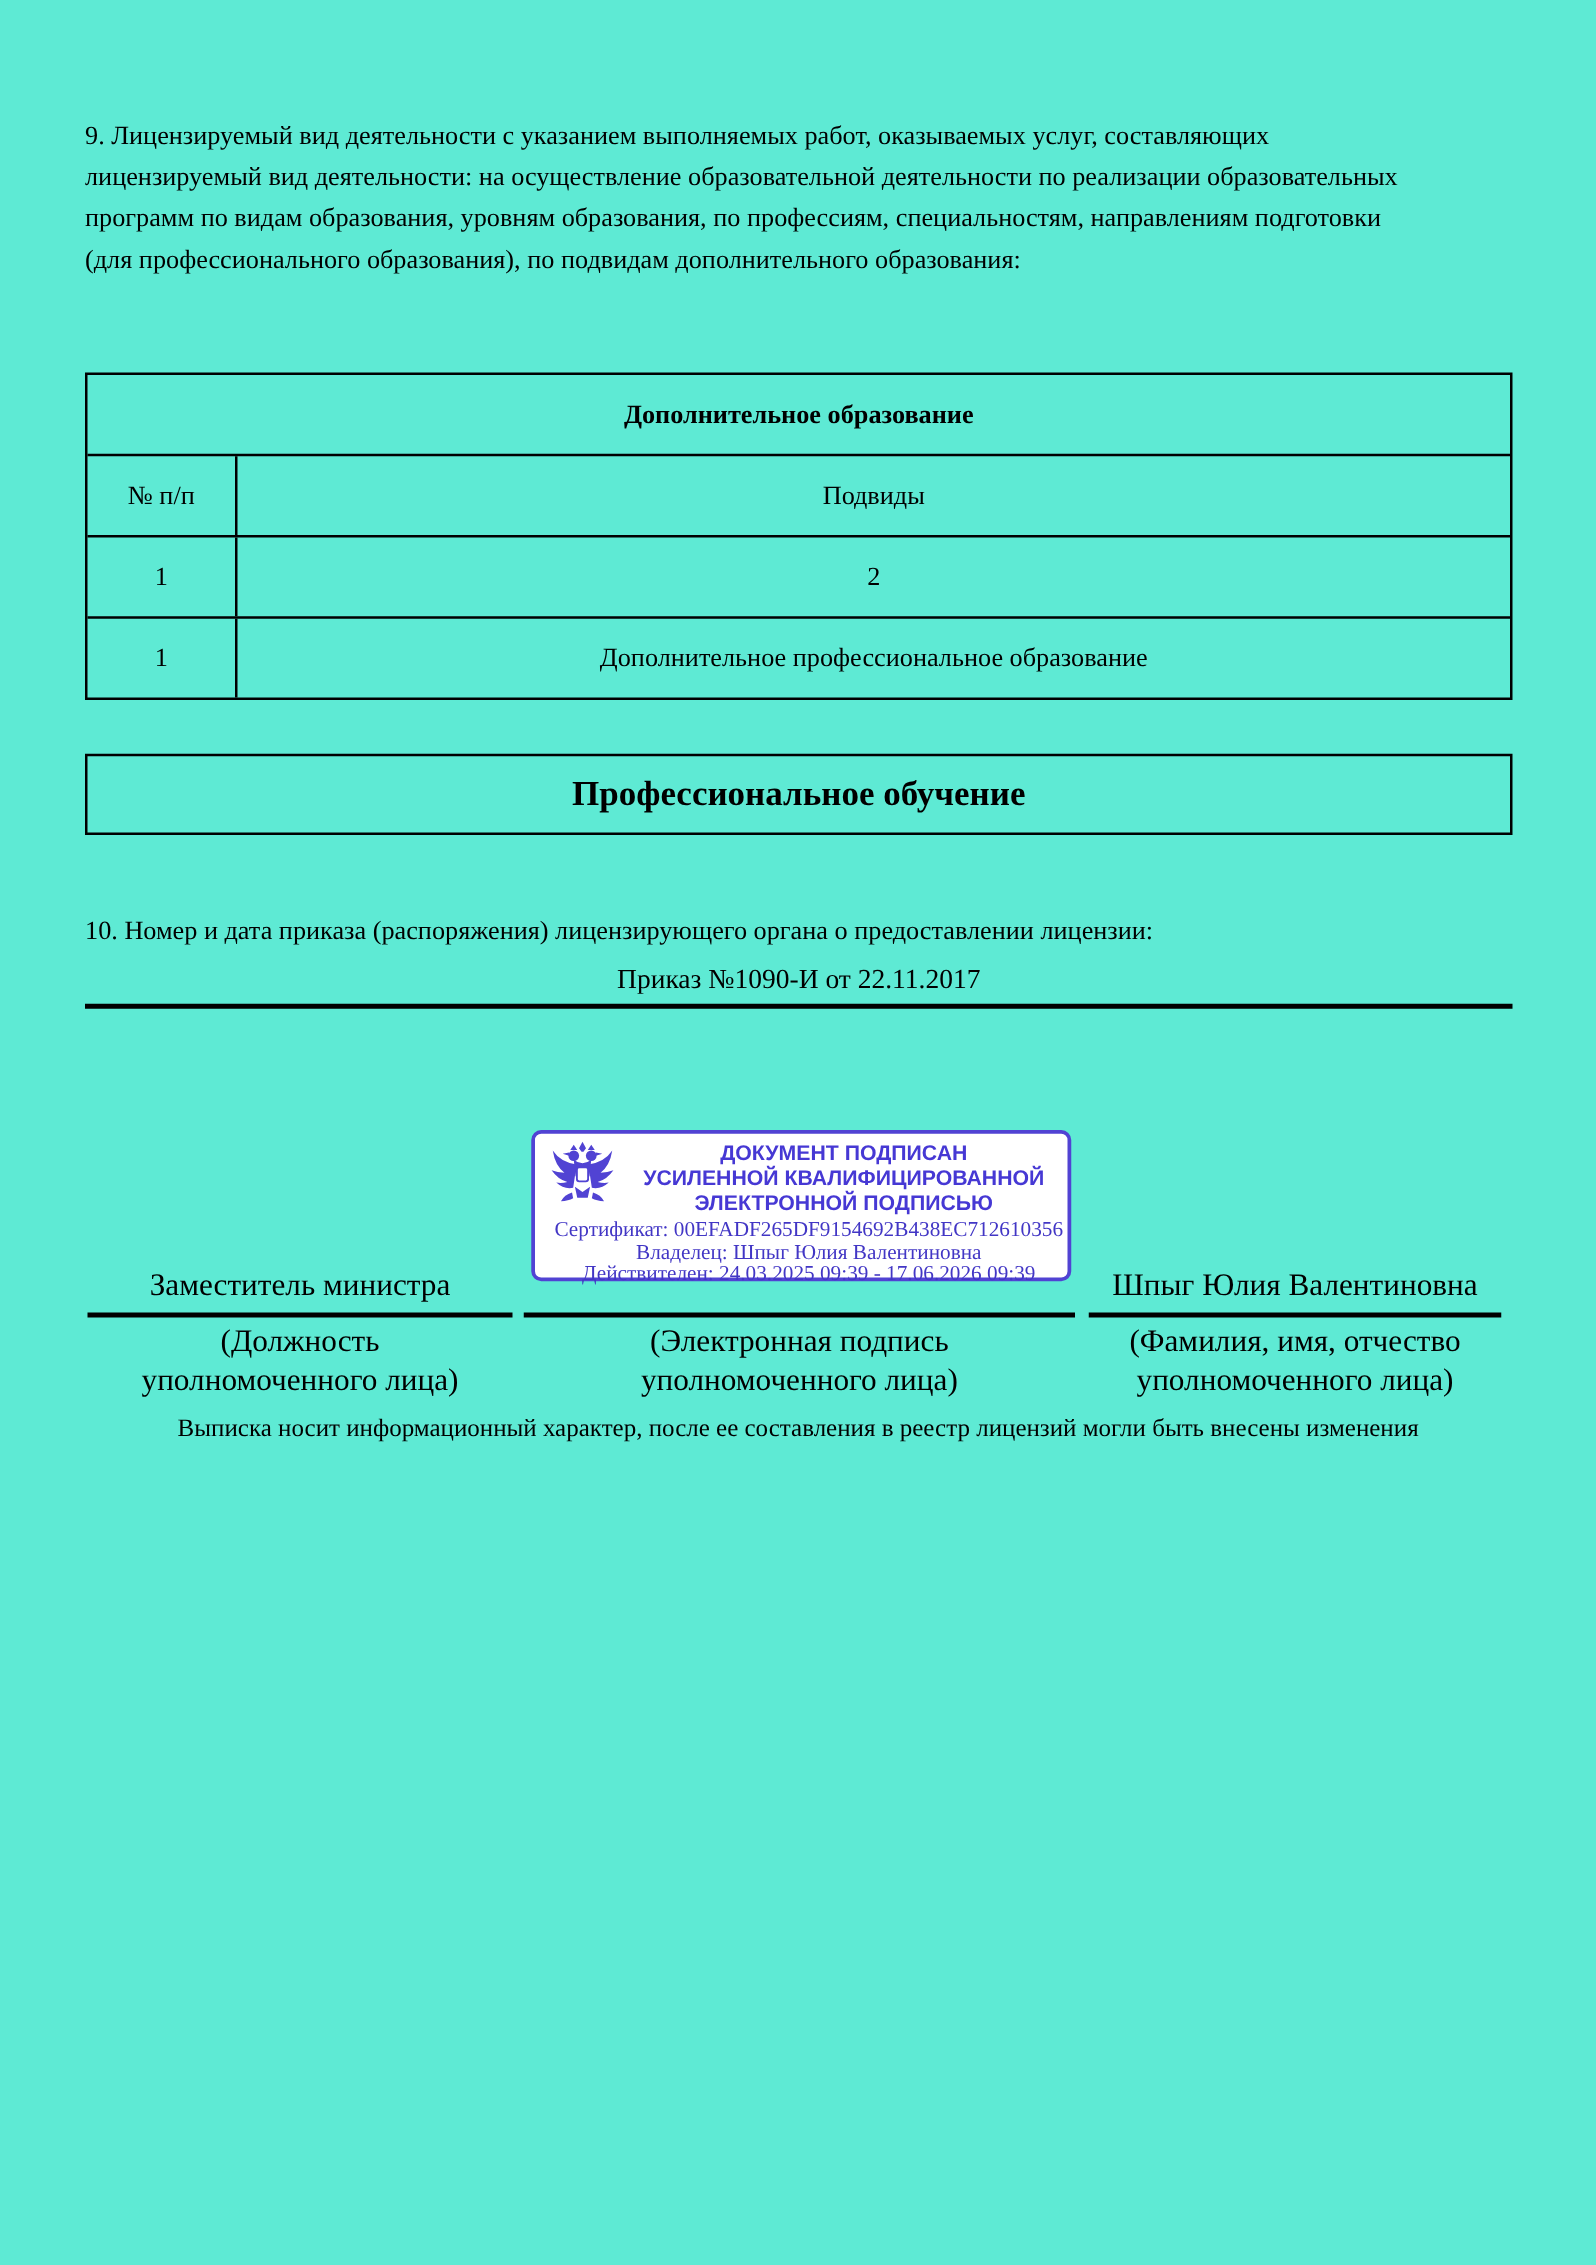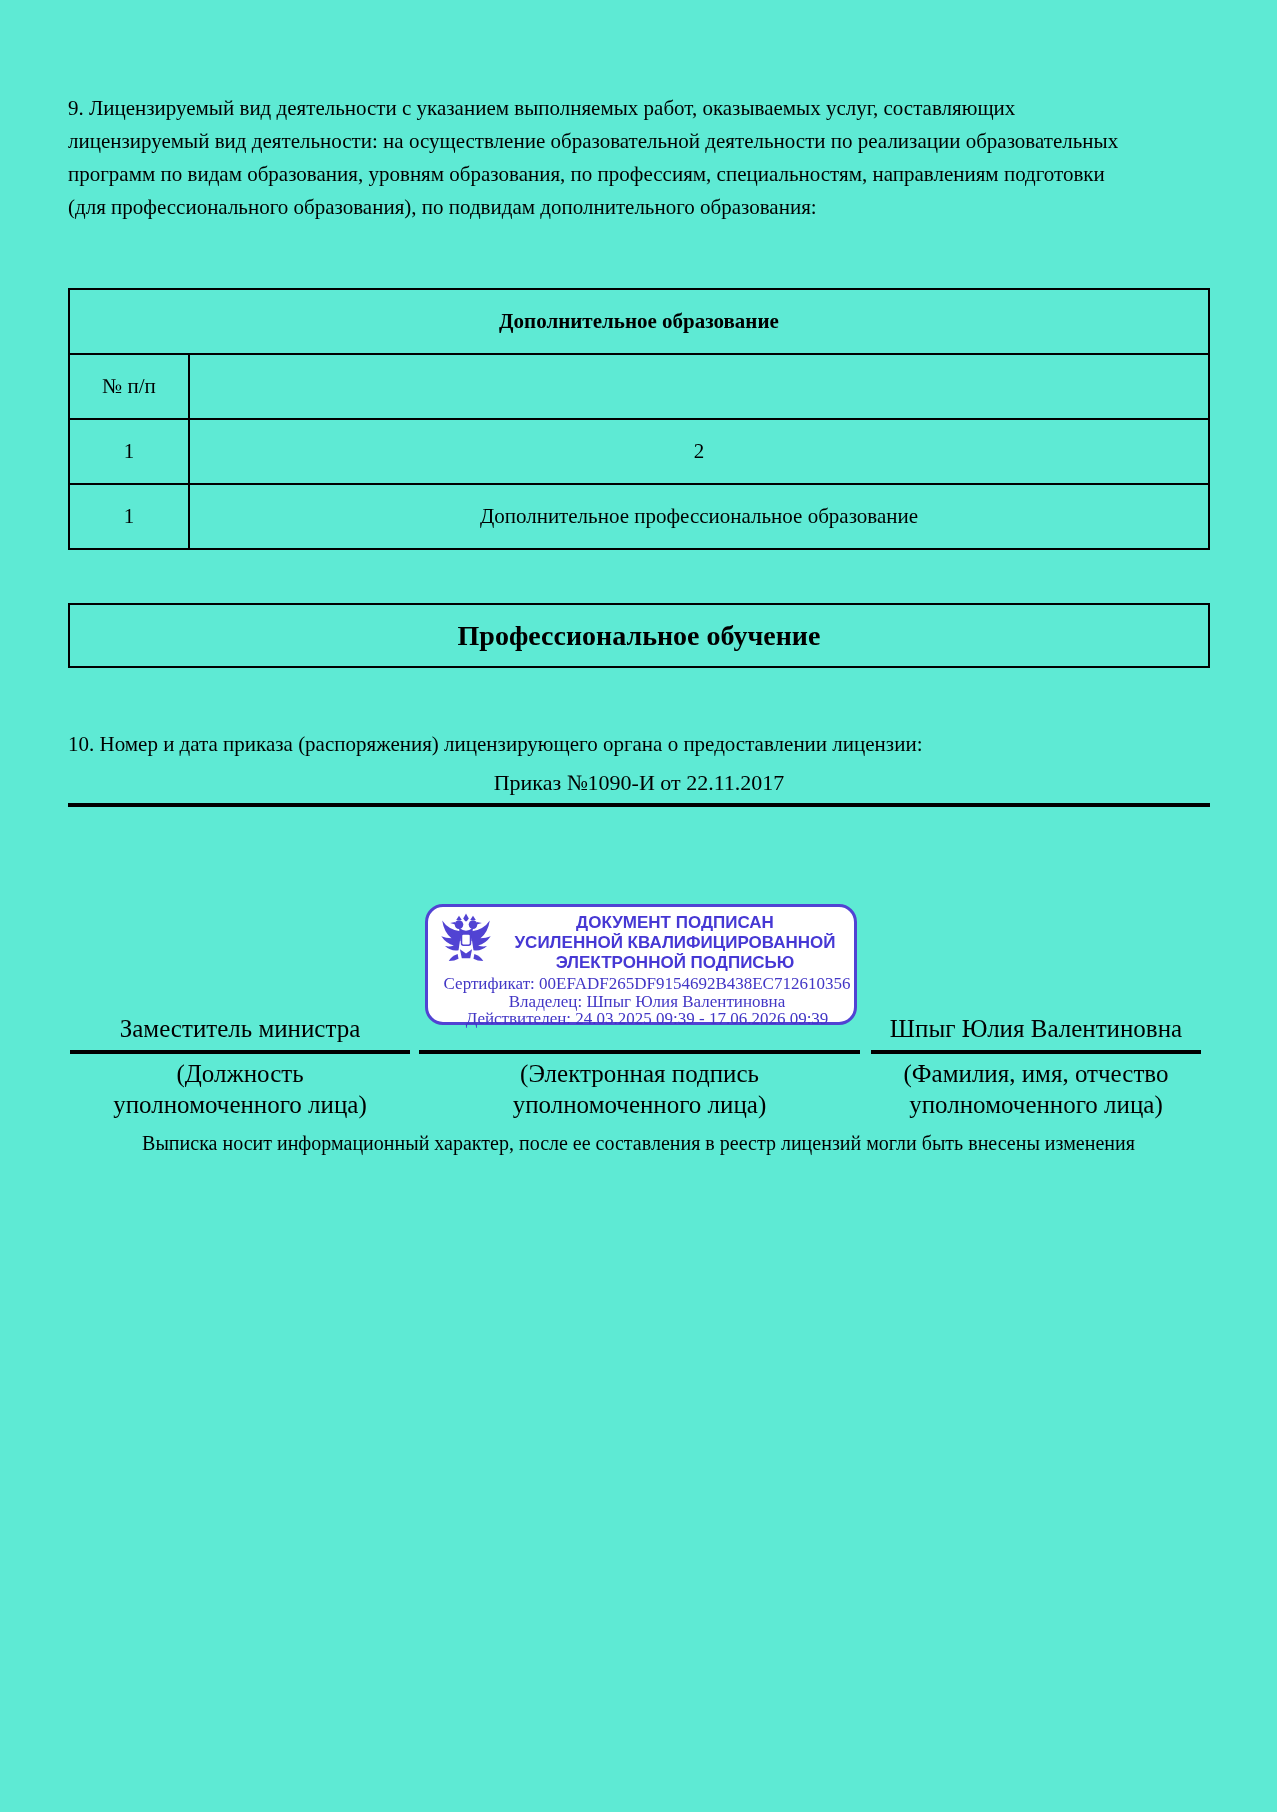--- a/index.html
+++ b/index.html
@@ -11,21 +11,21 @@
     color:#000;
     overflow:hidden;
   }
   
   .section9{
     position:absolute;left:68px;top:92px;width:1060px;
     font-size:21px;line-height:33px;text-align:left;
   }
   
   .table1{
-    position:absolute;left:68px;top:288px;width:1138px;
+    position:absolute;left:68px;top:298px;width:1138px;
     border:2px solid #000;
   }
   .t-title-row{
     height:63px;display:flex;align-items:center;justify-content:center;
     font-weight:bold;font-size:21px;
   }
   .t-row{
     display:grid;grid-template-columns:120px 1fr;
     border-top:2px solid #000;
   }
@@ -51,21 +51,21 @@
     font-size:22px;text-align:center;
   }
   .order-underline{
     position:absolute;left:68px;top:803px;width:1142px;height:4px;
     background:#000;
   }
   
   .stamp{
     position:absolute;left:425px;top:904px;width:432px;height:121px;
     box-sizing:border-box;
-    border:3px solid #5143d3;border-radius:18px;
+    border:3px solid #5143d3;border-radius:8px;
     background:#fff;
   }
   .stamp-top{display:flex;align-items:flex-start;}
   .stamp-eagle{flex:0 0 auto;margin:5px 2px 0 10px;}
   .stamp-titles{
     flex:1 1 auto;padding-top:6px;
     font-family:"Liberation Sans", sans-serif;
     font-weight:bold;font-size:17px;line-height:20px;
     color:#4638d4;text-align:center;
   }
@@ -103,20 +103,21 @@
 <body>
 
 <div class="page">
 
   <div class="section9">9. Лицензируемый вид деятельности с указанием выполняемых работ, оказываемых услуг, составляющих лицензируемый вид деятельности: на осуществление образовательной деятельности по реализации образовательных программ по видам образования, уровням образования, по профессиям, специальностям, направлениям подготовки (для профессионального образования), по подвидам дополнительного образования:</div>
 
   <div class="table1">
     <div class="t-title-row">Дополнительное образование</div>
     <div class="t-row">
       <div class="t-cell first">№ п/п</div>
+      <div class="t-cell">Подвиды</div>
     </div>
     <div class="t-row">
       <div class="t-cell first">1</div>
       <div class="t-cell">2</div>
     </div>
     <div class="t-row">
       <div class="t-cell first">1</div>
       <div class="t-cell">Дополнительное профессиональное образование</div>
     </div>
   </div>

